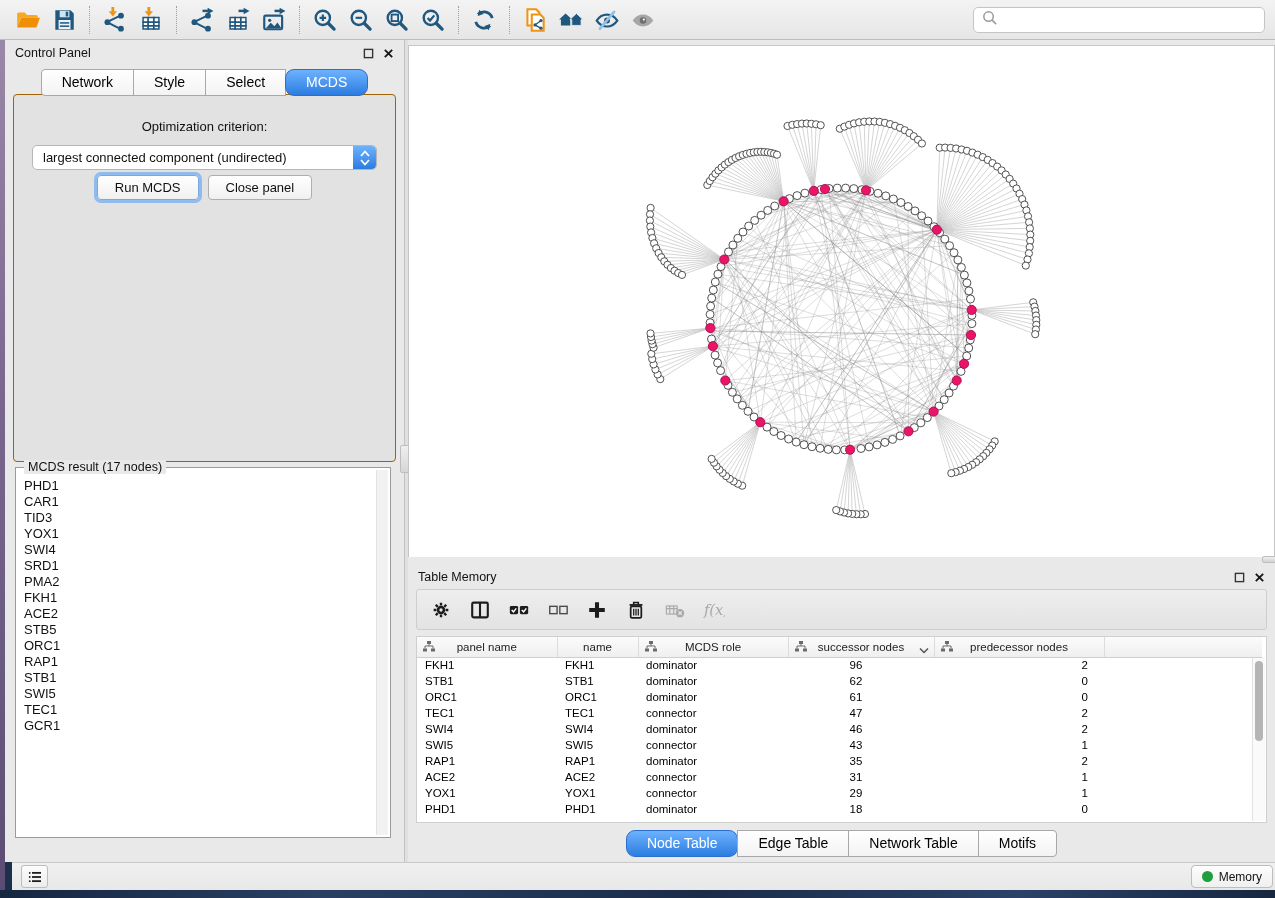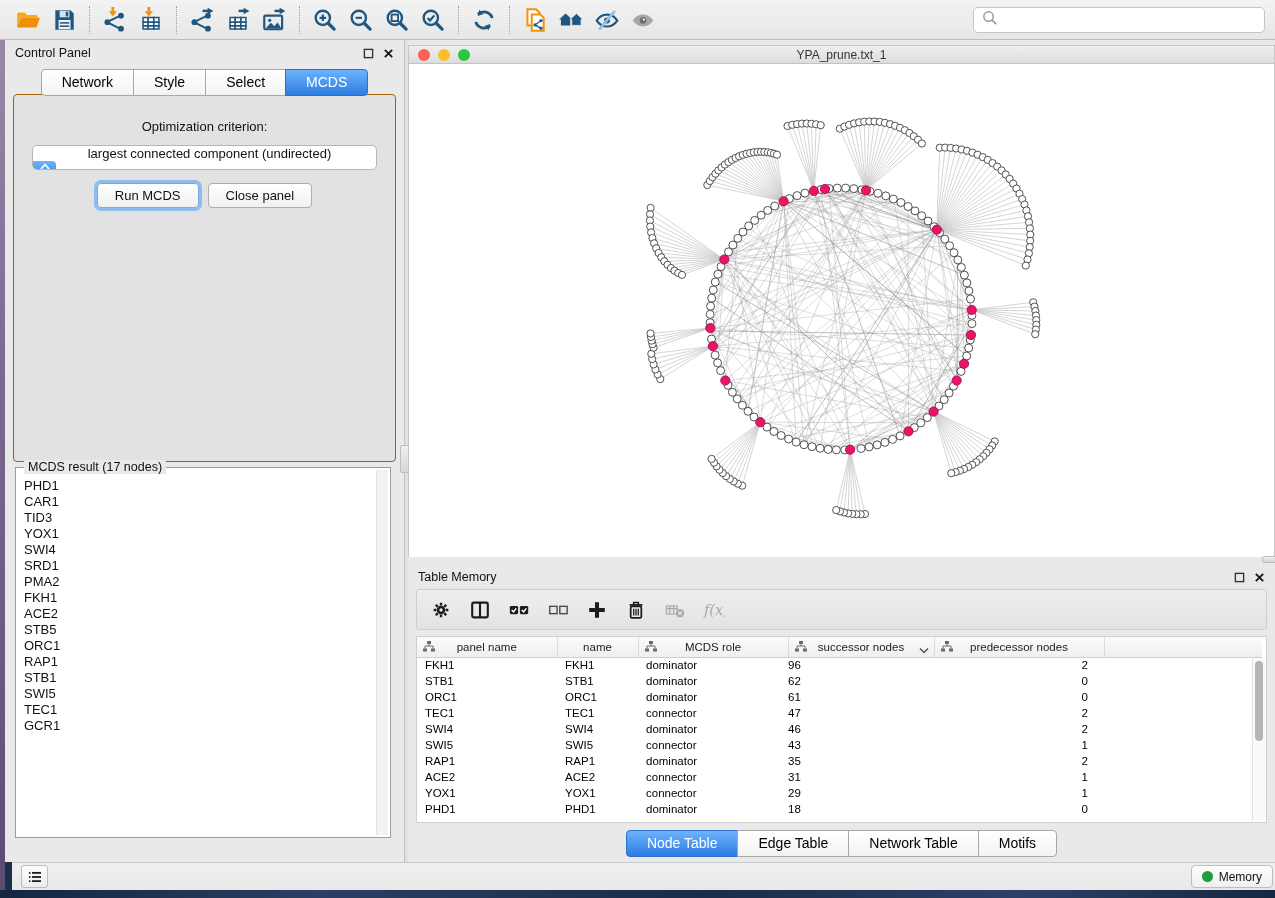--- a/index.html
+++ b/index.html
@@ -32,30 +32,30 @@
   .win-btns { margin-left:auto; display:flex; gap:9px; align-items:center; }
   .win-btn { display:flex; align-items:center; justify-content:center; }
 
   
   .control-panel { position:absolute; left:0; top:0; width:399px; height:822px; }
   .seg-tabs { display:flex; justify-content:center; position:relative; z-index:2; margin-top:3px; }
   .seg-tab { background:linear-gradient(#ffffff,#f3f3f3); border:1px solid #a8a8a8; margin-left:-1px;
              padding:4px 20px 5px; font-size:14px; color:#000; cursor:default; }
   .seg-tab:first-child { border-radius:4px 0 0 4px; margin-left:0; }
   .seg-tab:last-child { border-radius:0 4px 4px 0; }
-  .seg-tab.active { background:linear-gradient(#6db2fe,#2c7ce0); border-color:#2a6fce; color:#fff; }
+  .seg-tab.active { background:linear-gradient(#6db2fe,#2c7ce0); border-color:#2a6fce; color:#fff;border-radius:9px; }
   .cp-body { position:absolute; left:8px; top:54px; width:383px; height:368px;
              background:#e2e2e2; border:1px solid #a16207; border-radius:4px; }
   .opt-label { text-align:center; margin-top:24px; font-size:13px; }
   .dropdown { margin:11px auto 0; width:345px; height:25px; background:#fff;
-              border:1px solid #b6b6b6; border-radius:5px; display:flex; align-items:center; overflow:hidden;flex-direction:column; }
+              border:1px solid #b6b6b6; border-radius:5px; display:flex; align-items:center; overflow:hidden; }
   .dropdown .dd-text { flex:1; font-size:13px; padding-left:10px; white-space:nowrap; }
   .dd-step { width:23px; align-self:stretch; background:linear-gradient(#6db2fe,#2c7ce0);
              border-radius:0 4px 4px 0; display:flex; align-items:center; justify-content:center; }
-  .btn-row { display:flex; justify-content:center; gap:9px; margin-top:13px; }
+  .btn-row { display:flex; justify-content:center; gap:9px; margin-top:5px; }
   .push-btn { height:25px; padding:0 17px; font-size:13px; background:linear-gradient(#ffffff,#f0f0f0);
               border:1px solid #aeaeae; border-radius:4px; display:flex; align-items:center; }
   .push-btn.focused { box-shadow:0 0 0 3px rgba(77,155,245,.55); border-color:#7aa9e0; }
 
   .result-group { position:absolute; left:10px; top:427px; width:376px; height:371px;
                   background:#fff; border:1px solid #9b9b9b; }
   .result-legend { position:absolute; top:-8px; left:8px; background:#e9e9e9; padding:0 4px;
                    font-size:12.5px; }
   .result-list { position:absolute; left:4px; top:10px; right:16px; bottom:4px; overflow:hidden;
                  font-size:13px; line-height:16px; padding-left:4px; }
@@ -90,21 +90,21 @@
   .table-wrap { margin:6px 8px 0; height:187px; background:#fff; border:1px solid #cfcfcf;
                 position:relative; overflow:hidden; }
   table { border-collapse:collapse; width:845px; table-layout:fixed; }
   th { height:20px; background:linear-gradient(#fbfbfb,#efefef); border-bottom:1px solid #cfcfcf;
        border-right:1px solid #dcdcdc; font-weight:normal; font-size:11.5px; position:relative;
        text-align:center; color:#222; }
   th .th-icon { position:absolute; left:6px; top:4px; }
   th .th-sort { position:absolute; right:5px; top:7px; }
   td { height:16px; font-size:11.5px; color:#000; white-space:nowrap; overflow:hidden; }
   td.l { padding-left:8px; text-align:left; }
-  td.r1 { padding-right:10px; text-align:left; }
+  td.r1 { padding-right:10px; text-align:center; }
   td.r2 { padding-right:16px; text-align:right; }
   .tbl-scroll { position:absolute; top:21px; right:1px; bottom:1px; width:13px; background:#fafafa;
                 border-left:1px solid #e3e3e3; }
   .tbl-thumb { position:absolute; top:3px; left:2px; width:8px; height:80px; background:#b5b5b5;
                border-radius:4px; }
   .tp-tabs { display:flex; justify-content:center; margin-top:7px;align-items:flex-end; }
 
   
   .status-bar { position:absolute; left:12px; top:862px; width:1270px; height:28px;
                 background:linear-gradient(#f0f0f0,#e8e8e8); border-top:1px solid #c9c9c9;
@@ -344,28 +344,20 @@
       <div class="result-scroll"></div>
     </div>
   </div>
 
   <div class="v-splitter"></div>
   <div class="v-grip"></div>
 
   <div class="right-col">
 
     <div class="net-window">
-      <div class="net-titlebar">
-        <span class="lights">
-          <span class="light" id="tl-red" style="background: rgb(255, 95, 87);"></span>
-          <span class="light" id="tl-yellow" style="background: rgb(254, 188, 46);"></span>
-          <span class="light" id="tl-green" style="background: rgb(40, 200, 64);"></span>
-        </span>
-        <span>YPA_prune.txt_1</span>
-      </div>
       <div class="net-canvas">
         <svg id="graph-svg" width="865" height="493" viewBox="0 0 865 493">
             <g>
               <line x1="315.3" y1="195.5" x2="444.8" y2="124.6" stroke="#8a8a8a" stroke-width="0.75" opacity="0.38"></line>
               <line x1="315.3" y1="195.5" x2="484.4" y2="135.0" stroke="#8a8a8a" stroke-width="0.75" opacity="0.38"></line>
               <line x1="315.3" y1="195.5" x2="412.0" y2="125.5" stroke="#8a8a8a" stroke-width="0.75" opacity="0.38"></line>
               <line x1="315.3" y1="195.5" x2="308.6" y2="298.9" stroke="#8a8a8a" stroke-width="0.75" opacity="0.38"></line>
               <line x1="315.3" y1="195.5" x2="411.1" y2="384.3" stroke="#8a8a8a" stroke-width="0.75" opacity="0.38"></line>
               <line x1="315.3" y1="195.5" x2="505.3" y2="363.6" stroke="#8a8a8a" stroke-width="0.75" opacity="0.38"></line>
               <line x1="315.3" y1="195.5" x2="460.1" y2="382.9" stroke="#8a8a8a" stroke-width="0.75" opacity="0.38"></line>

